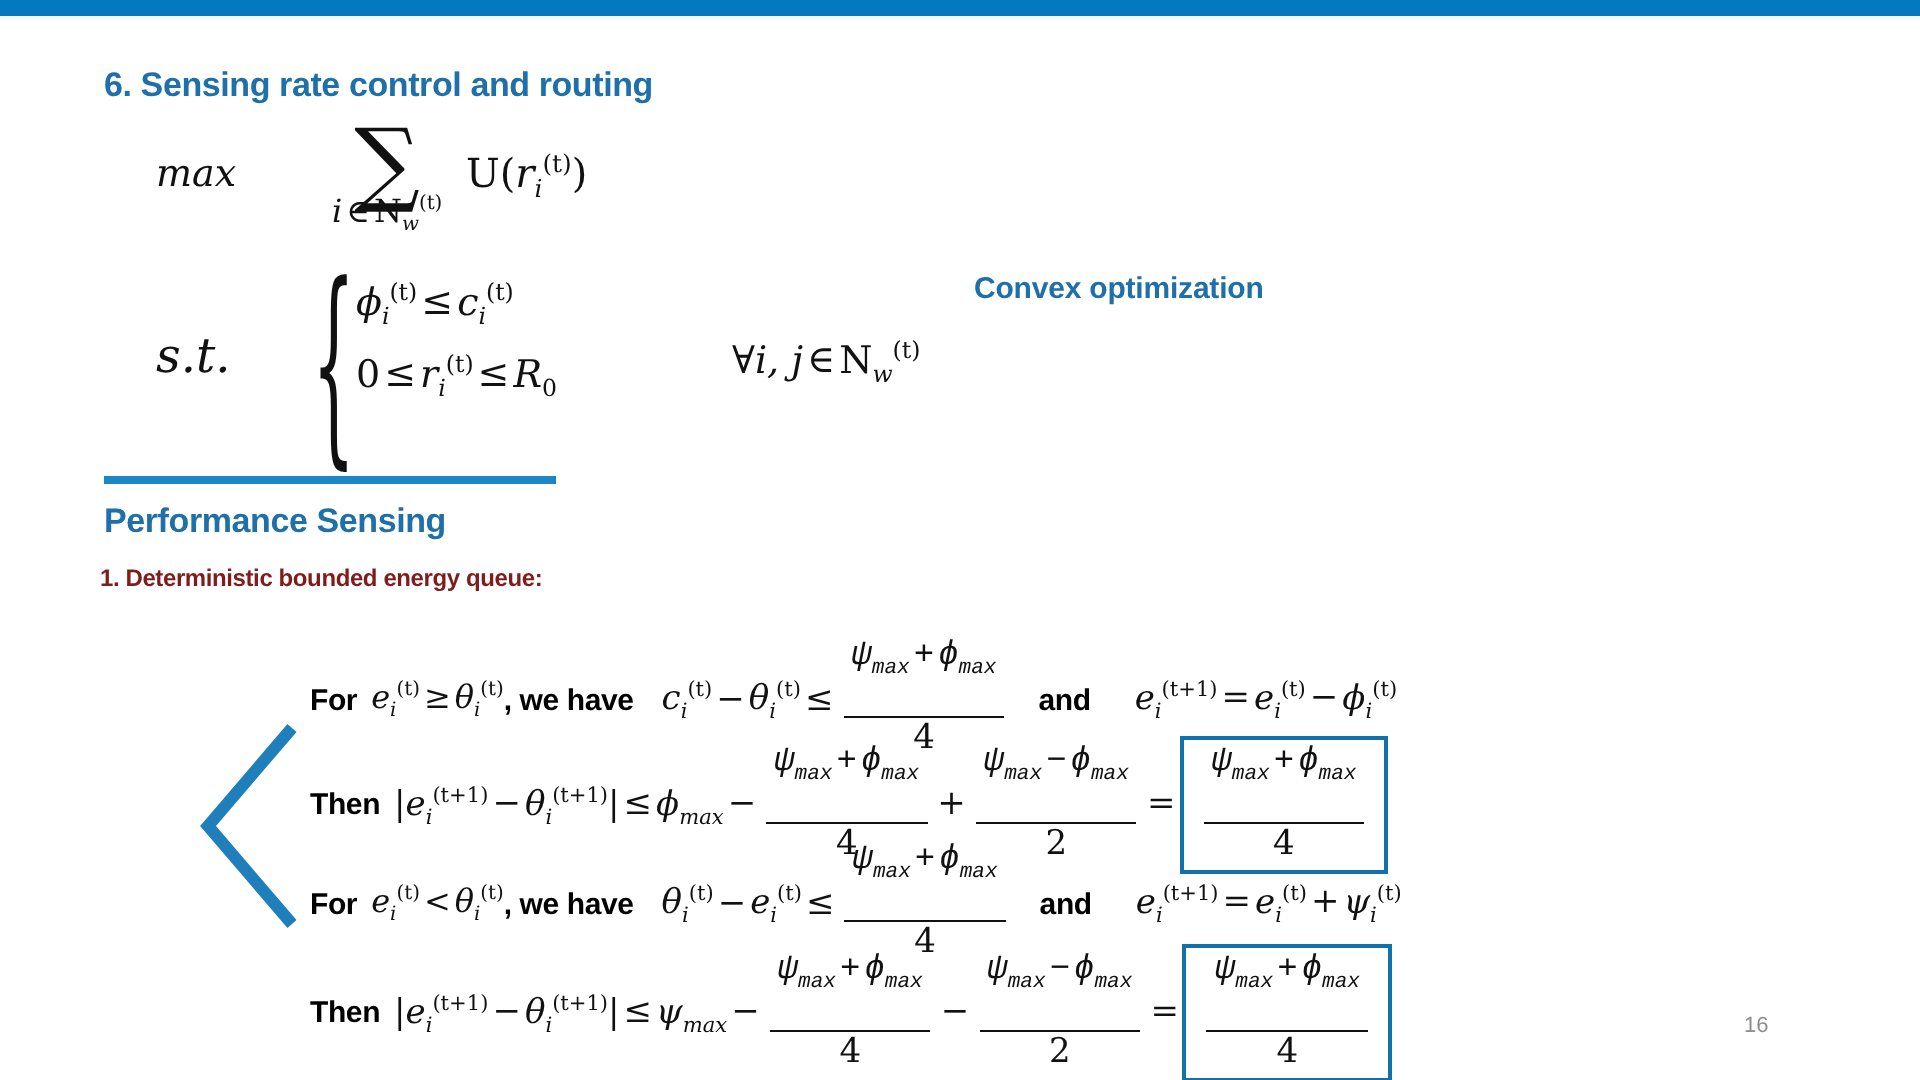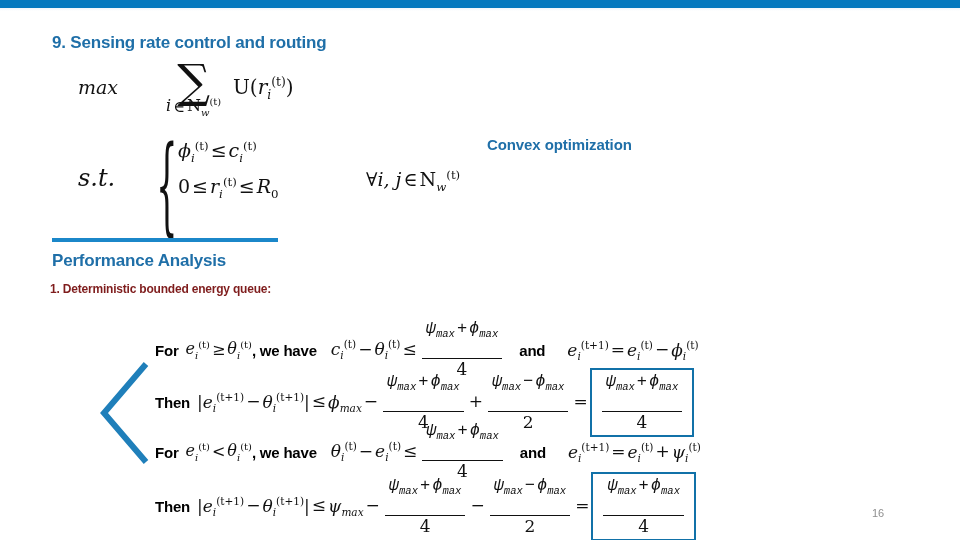--- a/index.html
+++ b/index.html
@@ -235,21 +235,21 @@
   }
 </style>
 </head>
 <body>
 
 <div id="slide">
 
   <div id="top-bar"></div>
   <div id="top-bar-shadow"></div>
 
-  <div id="section-title">9. Sensing rate control and routing</div>
+  <div id="section-title">6. Sensing rate control and routing</div>
 
   <div id="opt-block">
 
     <div id="opt-max" class="math">
       <span>max</span>
     </div>
 
     <div id="opt-sum">
       <span class="bigsum">∑</span>
       <span class="sumsub math"><span>i</span><span class="op">∈</span><span class="mathup" style="font-family:'DejaVu Serif',serif">N</span><span class="sub">w</span><span class="sup">(t)</span></span>
@@ -265,21 +265,21 @@
       <div class="line math"><span>ϕ</span><span class="sub">i</span><span class="sup">(t)</span><span class="op">≤</span><span>c</span><span class="sub">i</span><span class="sup">(t)</span></div>
       <div class="line math"><span class="mathup">0</span><span class="op">≤</span><span>r</span><span class="sub">i</span><span class="sup">(t)</span><span class="op">≤</span><span>R</span><span class="subup">0</span></div>
     </div>
 
     <div id="opt-forall" class="math"><span class="mathup">∀</span><span>i, j</span><span class="op">∈</span><span class="mathup" style="font-family:'DejaVu Serif',serif">N</span><span class="sub">w</span><span class="sup">(t)</span></div>
   </div>
 
   <div id="convex-callout">Convex optimization</div>
 
   <div id="divider-rule"></div>
-  <div id="perf-title">Performance Analysis</div>
+  <div id="perf-title">Performance Sensing</div>
   <div id="item-1">1. Deterministic bounded energy queue:</div>
 
   <svg id="chevron" viewBox="0 0 52 106">
     <polyline points="48,4 6,53 48,102" fill="none" stroke="#1f7fba" stroke-width="6" stroke-linecap="butt" stroke-linejoin="miter"></polyline>
   </svg>
 
   <div class="row inline-wrap" id="row-for-1">
     <span class="lead">For</span>
     <span class="gap-s"></span>
     <span class="math eq-sm"><span>e</span><span class="sub">i</span><span class="sup">(t)</span><span class="op">≥</span><span>θ</span><span class="sub">i</span><span class="sup">(t)</span></span>

